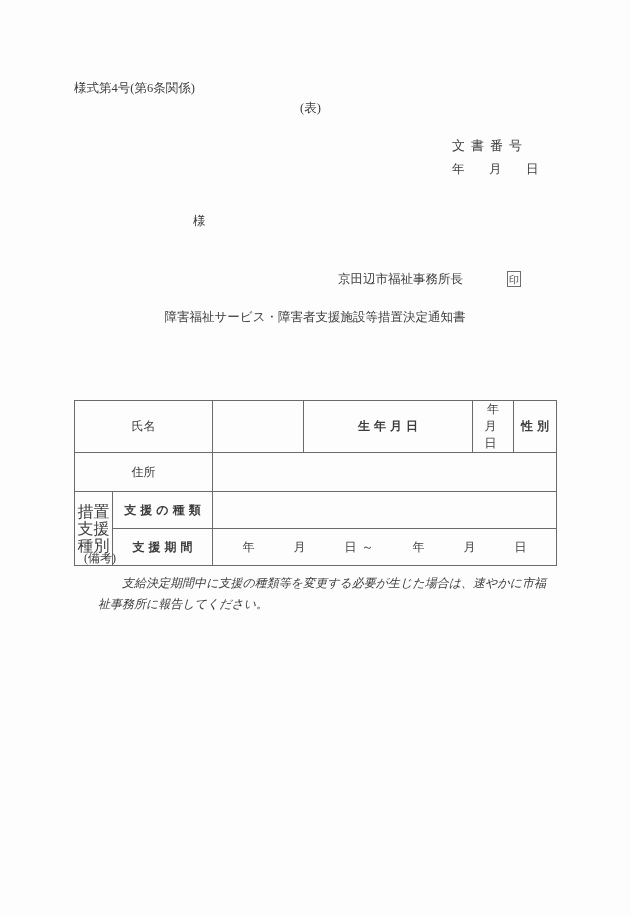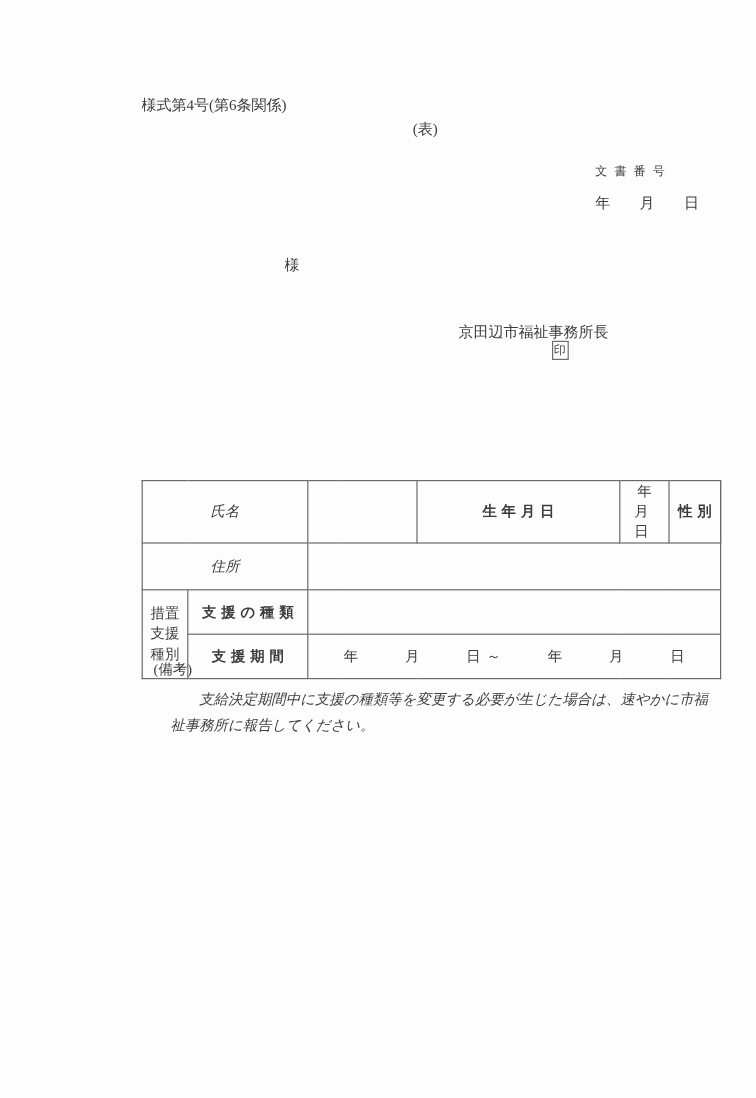--- a/index.html
+++ b/index.html
@@ -13,58 +13,56 @@
     font-family: "Liberation Serif", "DejaVu Serif", serif;
     color: #3c3c3c;
     position: relative;
     overflow: hidden;
     -webkit-font-smoothing: antialiased;
   }
 
   .page {
     position: absolute;
     inset: 0;
-    margin-left: 44px;
   }
 
   
   .abs { position: absolute; white-space: pre; line-height: 1; }
 
   
   .form-number {
     left: 74px; top: 82px;
     font-size: 12.5px;
   }
   .sheet-side {
     left: 300px; top: 102px;
     font-size: 12.5px;
   }
 
   .doc-number {
     left: 452px; top: 139px;
-    font-size: 10px;
+    font-size: 13px;
     letter-spacing: 6px;
   }
   .doc-date {
     left: 452px; top: 163px;
     font-size: 12.5px;
     letter-spacing: 6px;
   }
 
   .addressee {
     left: 193px; top: 215px;
     font-size: 12.5px;
   }
 
   .issuer-wrap {
     left: 338px; top: 271px;
     font-size: 12.5px;
     display: flex;
     align-items: center;
-    flex-direction: column;
   }
   .issuer-name { display: inline-block; }
   .seal-box {
     display: inline-block;
     margin-left: 44px;
     width: 14px;
     height: 16px;
     border: 1px solid #6d6d6d;
     font-size: 10px;
     line-height: 16px;
@@ -103,33 +101,32 @@
   .form-table td {
     border: 1px solid #6a6a6a;
     padding: 0;
     height: 30px;
     vertical-align: middle;
     color: #3c3c3c;
   }
   .lbl {
     text-align: center;
     padding: 0 4px;
-    font-style: italic;
   }
   .lbl-sp {
     text-align: center;
     letter-spacing: 4px;
     text-indent: 4px;
     padding: 0 2px;
     font-weight: bold;
   }
   .lbl-stack {
     text-align: center;
     line-height: 17px;
-    font-size: 12px;
+    font-size: 16px;
   }
   .lbl-stack span { display: block; }
   .date-cell {
     text-align: center;
     letter-spacing: 5px;
     text-indent: 5px;
   }
   .period-cell {
     text-align: center;
     letter-spacing: 5px;
@@ -169,20 +166,21 @@
 
   <div class="abs doc-date">年　月　日</div>
 
   <div class="abs addressee">様</div>
 
   <div class="abs issuer-wrap">
     <span class="issuer-name">京田辺市福祉事務所長</span>
     <span class="seal-box">印</span>
   </div>
 
+  <div class="abs doc-title">障害福祉サービス・障害者支援施設等措置決定通知書</div>
 
 
   <table class="form-table">
     <colgroup>
       <col style="width:38px">
       <col style="width:100px">
       <col style="width:24px">
       <col style="width:67px">
       <col style="width:169px">
       <col style="width:41px">

